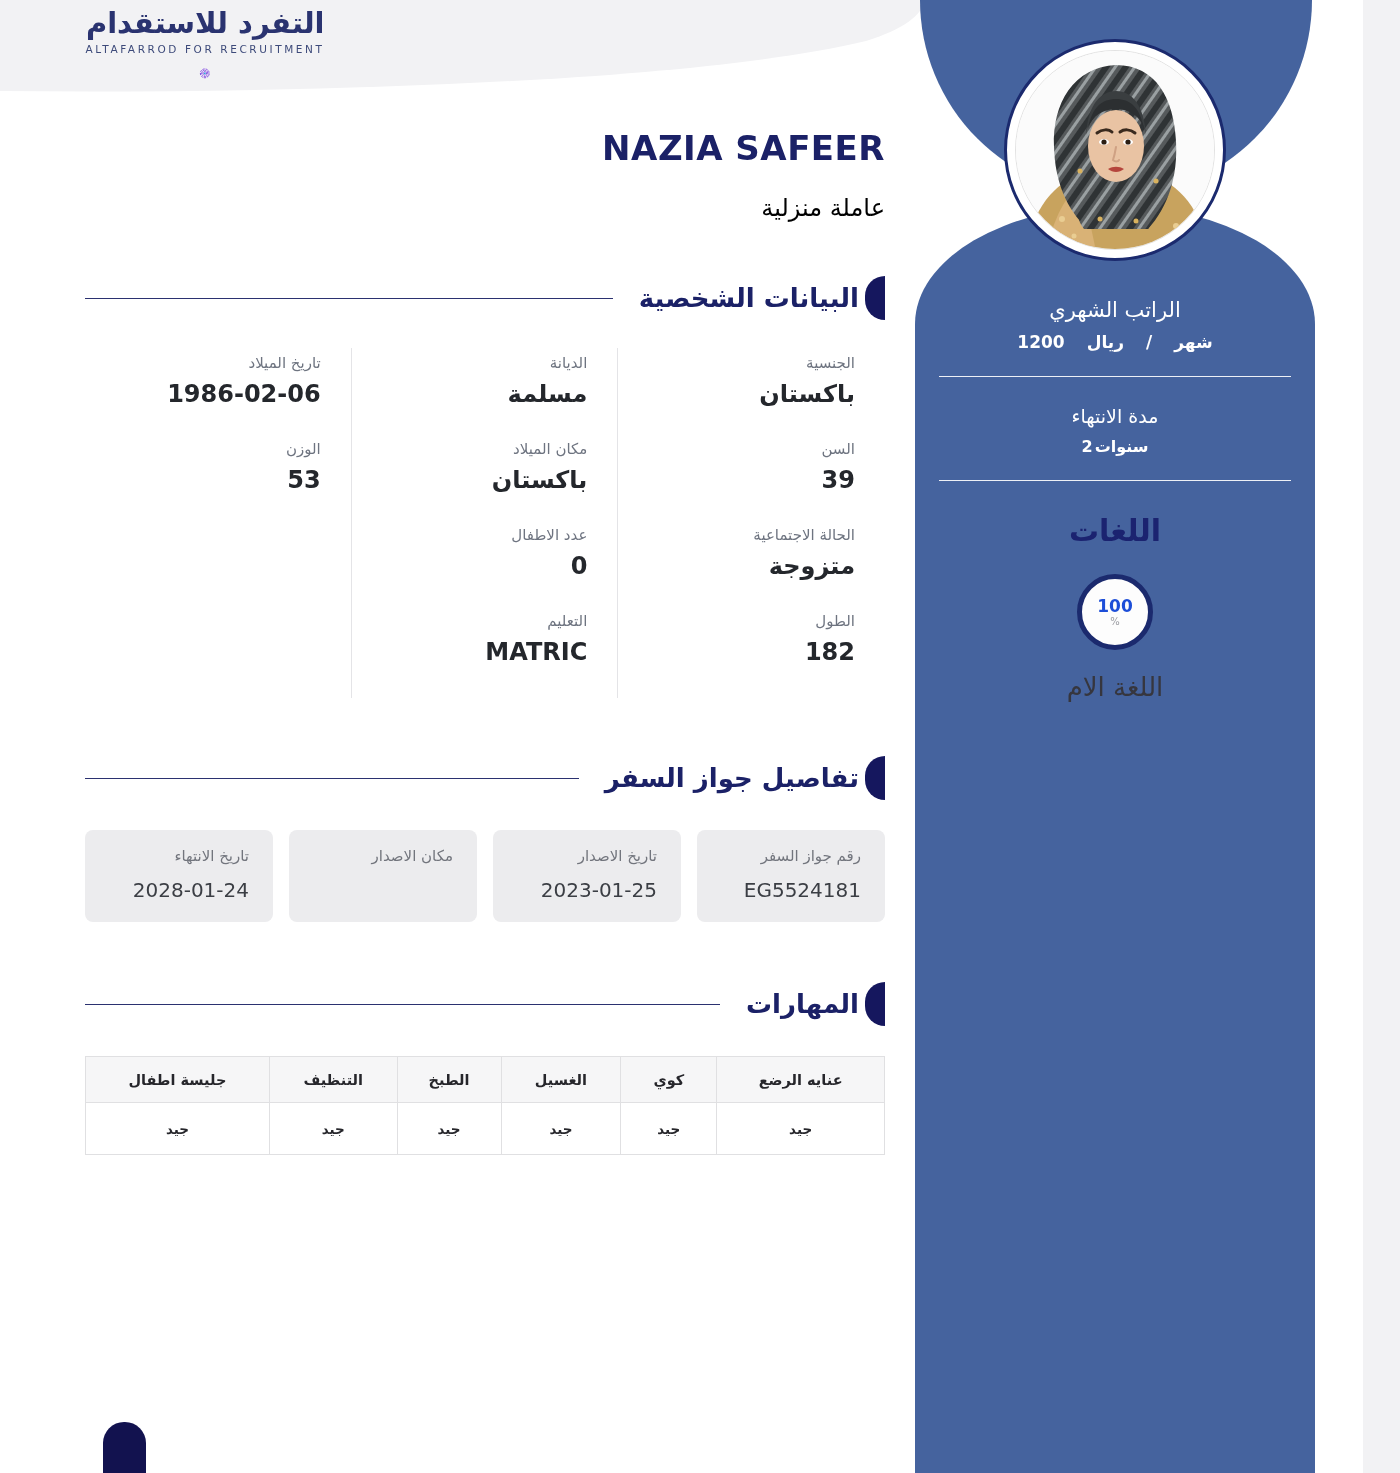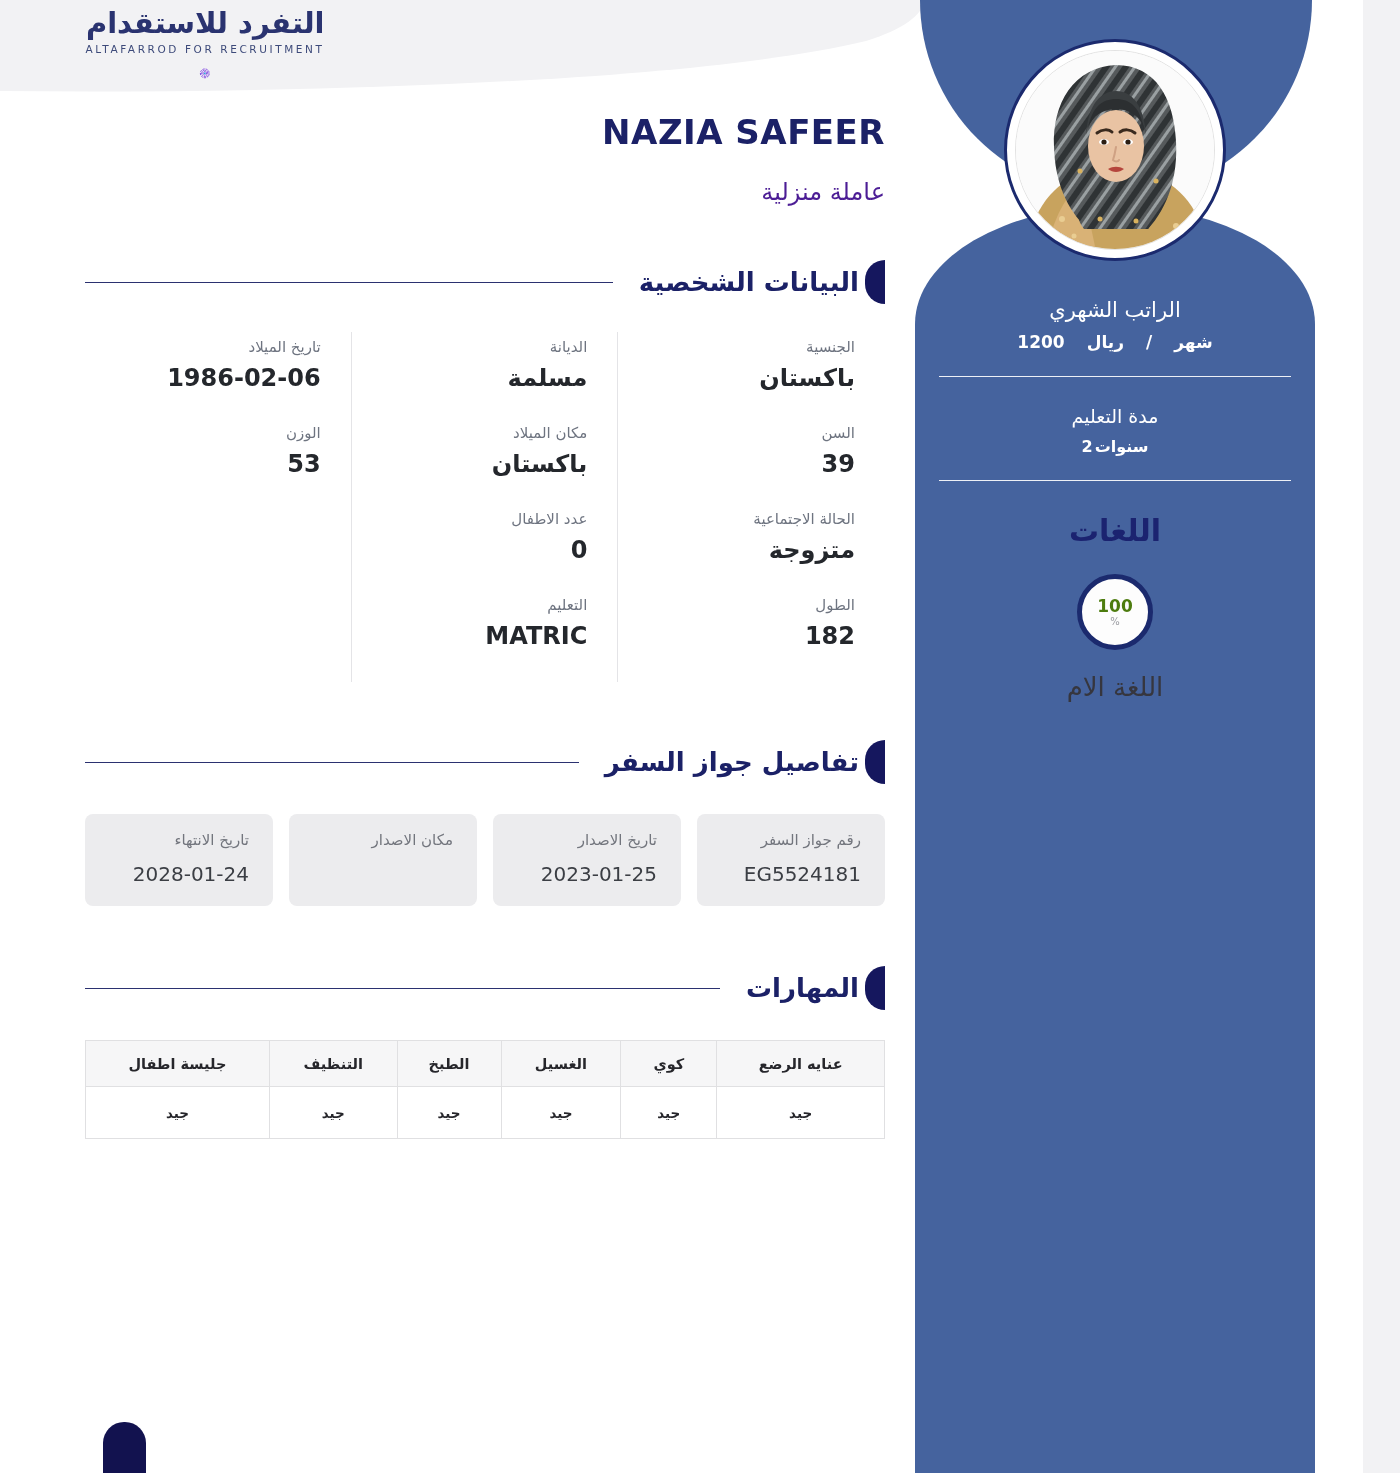--- a/index.html
+++ b/index.html
@@ -16,23 +16,23 @@
   
   .band { position:absolute; left:0; top:0; width:925px; height:96px; }
 
   
   .logo { position:absolute; left:55px; top:8px; width:300px; height:72px; display:flex; flex-direction:column; align-items:center; justify-content:flex-end; gap:12px; }
   .logo-text { text-align:right; }
   .logo-title { font-size:29px; font-weight:bold; color:#2a3370; line-height:1.1; }
   .logo-sub { font-size:10.5px; letter-spacing:2.6px; color:#3d4a7a; margin-top:3px; white-space:nowrap; }
 
   
-  .main { position:absolute; left:85px; top:0; width:800px; direction:rtl; text-align:right; }
+  .main { position:absolute; left:85px; top:16px; width:800px; direction:rtl; text-align:right; }
   .name { margin-top:112px; font-size:34px; font-weight:bold; color:#1b2167; direction:ltr; text-align:right; letter-spacing:.5px; }
-  .job { margin-top:26px; font-size:24px; color:#4c1d95; }
+  .job { margin-top:26px; font-size:24px; color:#000000; }
 
   .sec-head { display:flex; align-items:center; direction:rtl; }
   .sec-head.s1 { margin-top:54px; }
   .sec-head.s2 { margin-top:58px; }
   .sec-head.s3 { margin-top:60px; }
   .bullet { width:20px; height:44px; background:#15175e; border-radius:22px 0 0 22px; flex:0 0 auto; }
   .sec-title { font-size:26px; font-weight:600; color:#1b2167; margin:0 6px 0 26px; white-space:nowrap; }
   .sec-line { flex:1 1 auto; height:0; border-top:1.6px solid #2b3170; }
 
   
@@ -68,21 +68,21 @@
   .photo-inner { width:200px; height:200px; border-radius:50%; border:1px solid #e2e2e2; overflow:hidden; background:#fff; }
   .side-content { position:absolute; left:915px; top:206px; width:400px; text-align:center; color:#ffffff; }
   .salary-label { margin-top:92px; font-size:21px; }
   .side-num-row { display:flex; direction:ltr; justify-content:center; align-items:baseline; gap:22px; margin-top:10px; font-size:17px; font-weight:bold; }
   .side-num-row.tight { gap:2px; font-size:16px; }
   .side-divider { width:352px; height:1px; background:rgba(255,255,255,.9); margin:24px auto 0; }
   .contract-label { margin-top:28px; font-size:19px; }
   .lang-title { margin-top:32px; font-size:30px; font-weight:600; color:#1b2370;text-align:center; }
   .lang-ring { width:76px; height:76px; margin:26px auto 0; border-radius:50%; border:5px solid #1b2a6e; background:#fdfdfd;
                display:flex; flex-direction:column; align-items:center; justify-content:center; }
-  .lang-pct { font-size:17px; font-weight:bold; color:#4d7c0f; line-height:1; }
+  .lang-pct { font-size:17px; font-weight:bold; color:#1d4ed8; line-height:1; }
   .lang-pct-sign { font-size:10px; color:#999aa0; line-height:1; margin-top:2px; }
   .lang-name { margin-top:22px; font-size:26px; color:#36363e; }
 
   .bottom-pill { position:absolute; left:103px; top:1422px; width:43px; height:51px; background:#12124f; border-radius:21px 21px 0 0; }
 </style>
 </head>
 <body>
 
 <div class="page">
   <div class="white-card"></div>
@@ -270,21 +270,21 @@
 
   <div class="side-content">
     <div class="salary-label">الراتب الشهري</div>
     <div class="side-num-row">
       <span>1200</span>
       <span>ريال</span>
       <span>/</span>
       <span>شهر</span>
     </div>
     <div class="side-divider"></div>
-    <div class="contract-label">مدة التعليم</div>
+    <div class="contract-label">مدة الانتهاء</div>
     <div class="side-num-row tight">
       <span>2</span>
       <span>سنوات</span>
     </div>
     <div class="side-divider"></div>
     <div class="lang-title">اللغات</div>
     <div class="lang-ring">
       <div class="lang-pct">100</div>
       <div class="lang-pct-sign">%</div>
     </div>

